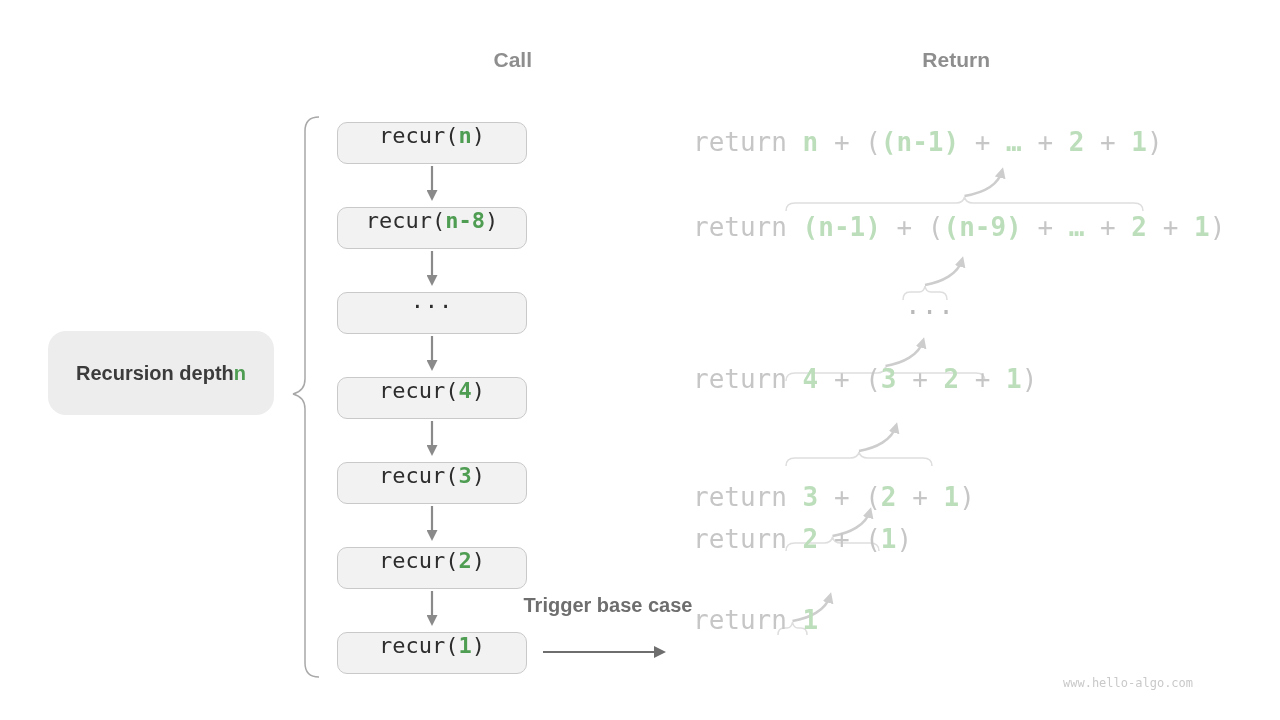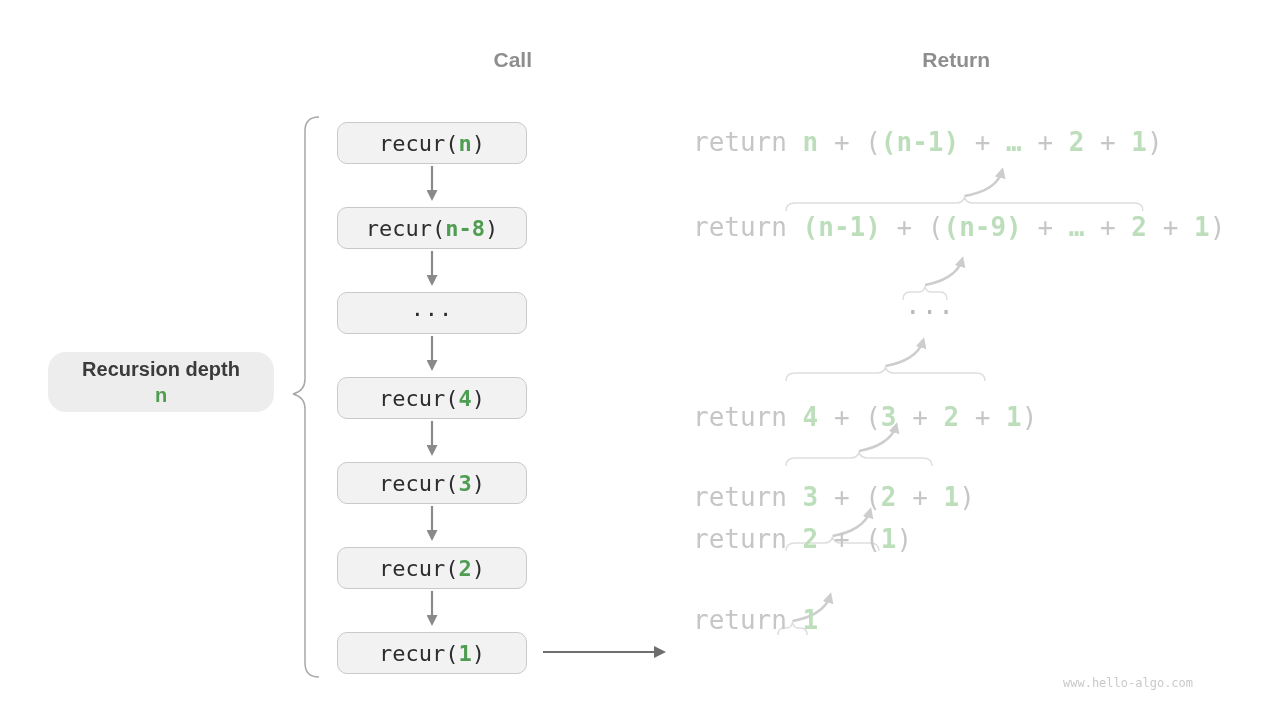--- a/index.html
+++ b/index.html
@@ -11,31 +11,31 @@
   html,body{margin:0;padding:0;background:#ffffff;}
   .canvas{position:relative;width:1280px;height:720px;background:#ffffff;overflow:hidden;
           font-family:"Liberation Sans",sans-serif;}
   .svg-layer{position:absolute;left:0;top:0;width:1280px;height:720px;z-index:1;}
   .hdr{position:absolute;top:48px;width:200px;text-align:right;font-weight:bold;
        font-size:21px;color:var(--header-gray);z-index:2;}
   .hdr-call{left:332px;}
   .hdr-return{left:790px;}
   .call-box{position:absolute;left:337px;width:190px;height:42px;box-sizing:border-box;
        background:var(--box-bg);border:1.5px solid var(--box-border);border-radius:10px;
-       display:flex;align-items:center;justify-content:center;z-index:2;
+       display:flex;align-items:flex-start;justify-content:center;z-index:2;
        font-family:"DejaVu Sans Mono",monospace;font-size:22px;color:var(--dark-text);white-space:pre;}
   .call-box span.green{color:var(--green-strong);font-weight:bold;}
   .call-box.ell span{transform:translateY(-5px);letter-spacing:1px;}
   .ret-row{position:absolute;left:693px;height:30px;line-height:30px;z-index:2;
        font-family:"DejaVu Sans Mono",monospace;font-size:26px;color:var(--gray-faded);white-space:pre;}
   .ret-row span.green{color:var(--green-faded);font-weight:bold;}
   .ret-row.dots{left:905px;color:var(--ellipsis-gray);letter-spacing:1px;}
   .ret-row.dots span{display:inline-block;transform:translateY(-6px);}
-  .left-label{position:absolute;left:48px;top:352px;width:226px;height:60px;z-index:2;
-       background:var(--label-bg);border-radius:18px;display:flex;flex-direction:column;
+  .left-label{position:absolute;left:48px;top:331px;width:226px;height:84px;z-index:2;
+       background:var(--label-bg);border-radius:18px;display:flex;flex-direction:row;
        align-items:center;justify-content:center;}
   .left-label .t1{font-weight:bold;font-size:20px;color:var(--label-text);line-height:26px;}
   .left-label .t2{font-weight:bold;font-size:20px;color:var(--green-strong);line-height:26px;}
   .trigger{position:absolute;left:458px;top:594px;width:300px;text-align:center;z-index:2;
        font-weight:bold;font-size:20px;color:var(--trigger-gray);}
   .watermark{position:absolute;left:1063px;top:676px;z-index:2;
        font-family:"DejaVu Sans Mono",monospace;font-size:12px;color:var(--watermark-gray);}
 </style>
 </head>
 <body>
@@ -97,27 +97,28 @@
       <div class="call-box" style="top: 377px;"><span>recur(</span><span class="green">4</span><span>)</span></div>
       <div class="call-box" style="top: 462px;"><span>recur(</span><span class="green">3</span><span>)</span></div>
       <div class="call-box" style="top: 547px;"><span>recur(</span><span class="green">2</span><span>)</span></div>
       <div class="call-box" style="top: 632px;"><span>recur(</span><span class="green">1</span><span>)</span></div>
     </div>
 
   <div>
       <div class="ret-row" style="top: 127px;"><span>return </span><span class="green">n</span><span> + (</span><span class="green">(n-1)</span><span> + </span><span class="green">…</span><span> + </span><span class="green">2</span><span> + </span><span class="green">1</span><span>)</span></div>
       <div class="ret-row" style="top: 212px;"><span>return </span><span class="green">(n-1)</span><span> + (</span><span class="green">(n-9)</span><span> + </span><span class="green">…</span><span> + </span><span class="green">2</span><span> + </span><span class="green">1</span><span>)</span></div>
       <div class="ret-row dots" style="top: 296px;"><span>...</span></div>
-      <div class="ret-row" style="top: 402px;"><span>return </span><span class="green">4</span><span> + (</span><span class="green">3</span><span> + </span><span class="green">2</span><span> + </span><span class="green">1</span><span>)</span></div>
+      <div class="ret-row" style="top: 364px;"><span>return </span><span class="green">4</span><span> + (</span><span class="green">3</span><span> + </span><span class="green">2</span><span> + </span><span class="green">1</span><span>)</span></div>
       <div class="ret-row" style="top: 467px; margin-top: 15px;"><span>return </span><span class="green">3</span><span> + (</span><span class="green">2</span><span> + </span><span class="green">1</span><span>)</span></div>
       <div class="ret-row" style="top: 524px;"><span>return </span><span class="green">2</span><span> + (</span><span class="green">1</span><span>)</span></div>
       <div class="ret-row" style="top: 605px;"><span>return </span><span class="green">1</span></div>
     </div>
 
   <div class="left-label">
     <div class="t1">Recursion depth</div>
     <div class="t2">n</div>
   </div>
 
+  <div class="trigger">Trigger base case</div>
 
   <div class="watermark">www.hello-algo.com</div>
 
 </div>
 
 </body></html>

